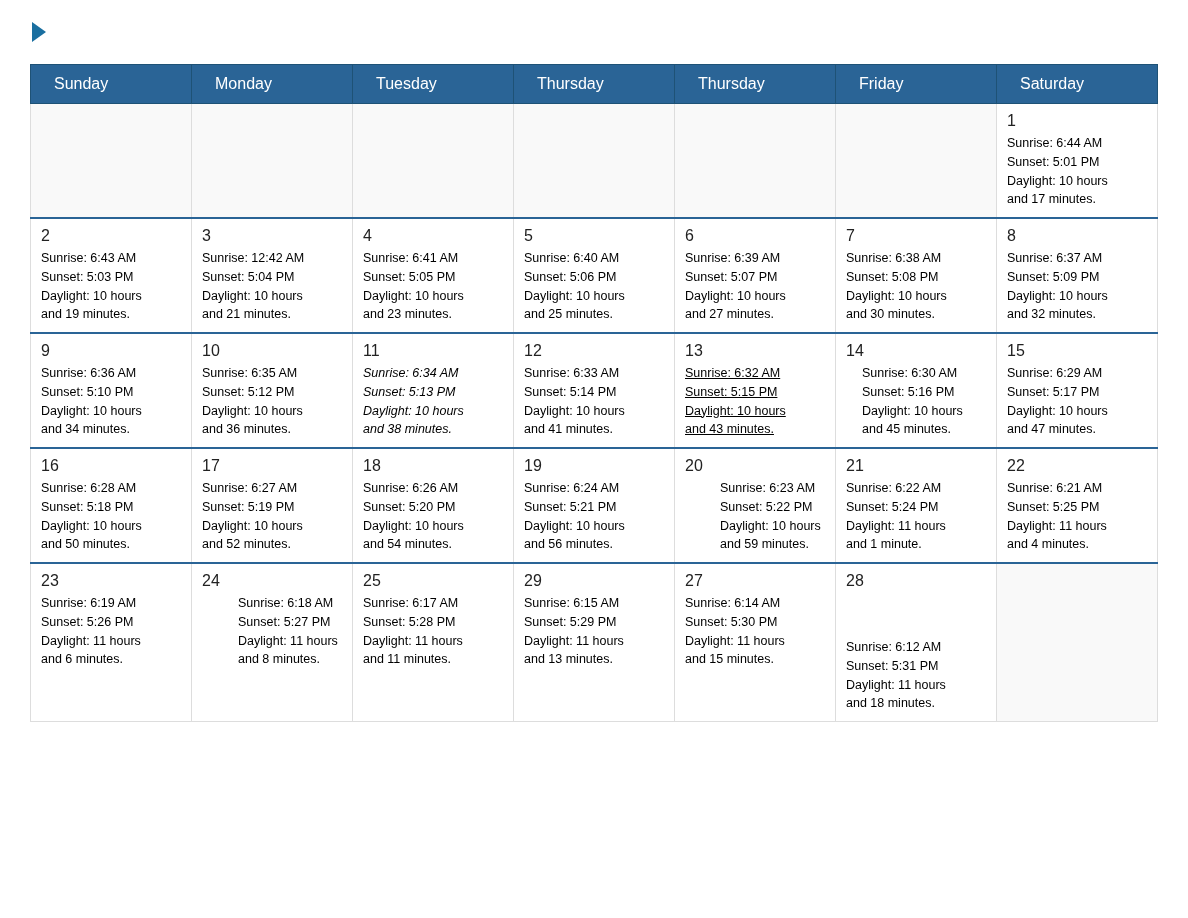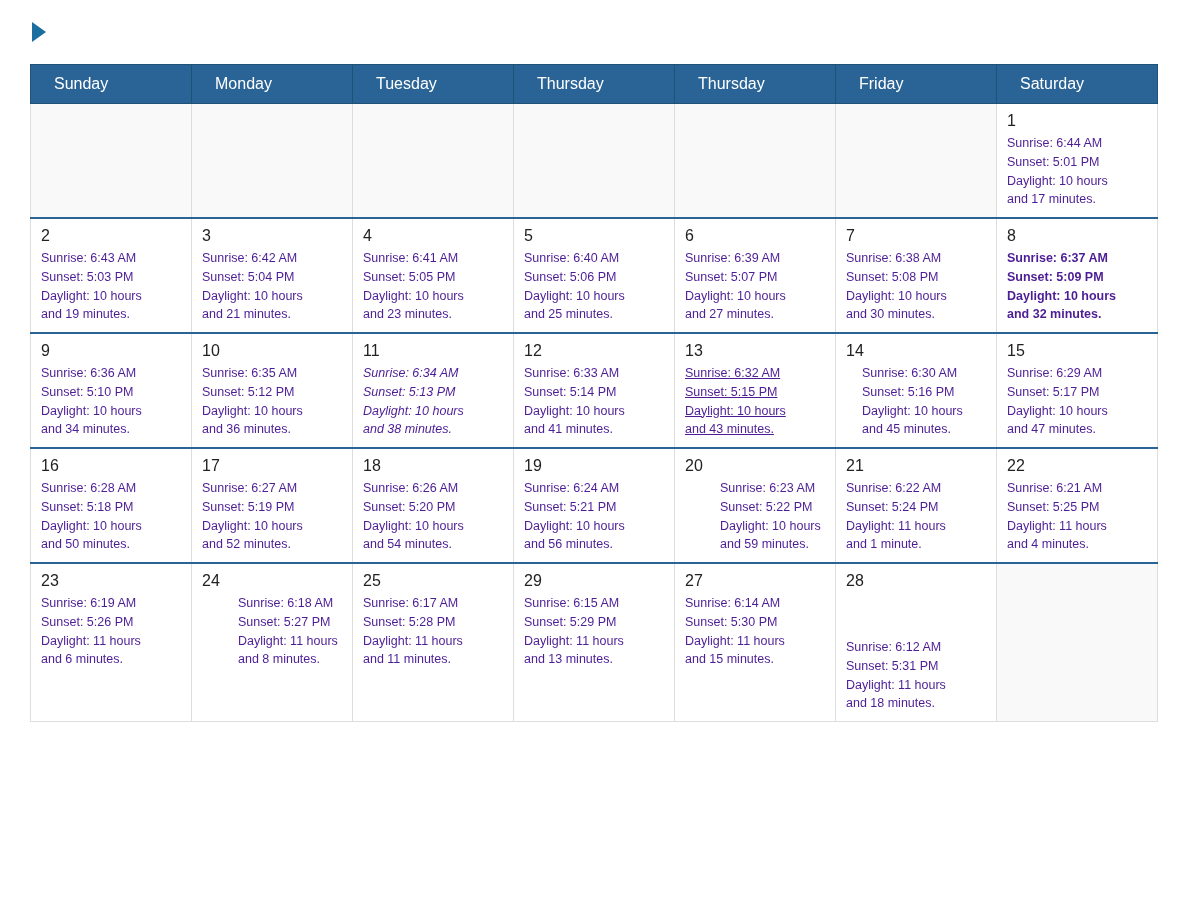--- a/index.html
+++ b/index.html
@@ -83,21 +83,21 @@
     }
     .day-num {
       font-size: 16px;
       font-weight: normal;
       color: #222;
       display: block;
       margin-bottom: 4px;
     }
     .day-info {
       font-size: 12.5px;
-      color: #4c1d95;
+      color: #000000;
       line-height: 1.5;
     }
     .week-row td {
       border-top: 2px solid #2a6496;
     }
     .empty-cell {
       background: #f9f9f9;
     }
   </style>
 </head>
@@ -147,21 +147,21 @@
       <tr class="week-row">
         <td>
           <span class="day-num">2</span>
           <div class="day-info" style="white-space: pre-line;">Sunrise: 6:43 AM
 Sunset: 5:03 PM
 Daylight: 10 hours
 and 19 minutes.</div>
         </td>
         <td>
           <span class="day-num">3</span>
-          <div class="day-info" style="white-space: pre-line;">Sunrise: 6:42 AM
+          <div class="day-info" style="white-space: pre-line;">Sunrise: 12:42 AM
 Sunset: 5:04 PM
 Daylight: 10 hours
 and 21 minutes.</div>
         </td>
         <td>
           <span class="day-num">4</span>
           <div class="day-info" style="white-space: pre-line;">Sunrise: 6:41 AM
 Sunset: 5:05 PM
 Daylight: 10 hours
 and 23 minutes.</div>
@@ -182,21 +182,21 @@
         </td>
         <td>
           <span class="day-num">7</span>
           <div class="day-info" style="white-space: pre-line;">Sunrise: 6:38 AM
 Sunset: 5:08 PM
 Daylight: 10 hours
 and 30 minutes.</div>
         </td>
         <td>
           <span class="day-num">8</span>
-          <div class="day-info" style="white-space: pre-line; font-weight: bold;">Sunrise: 6:37 AM
+          <div class="day-info" style="white-space: pre-line;">Sunrise: 6:37 AM
 Sunset: 5:09 PM
 Daylight: 10 hours
 and 32 minutes.</div>
         </td>
       </tr>
       <tr class="week-row">
         <td>
           <span class="day-num">9</span>
           <div class="day-info" style="white-space: pre-line;">Sunrise: 6:36 AM
 Sunset: 5:10 PM

